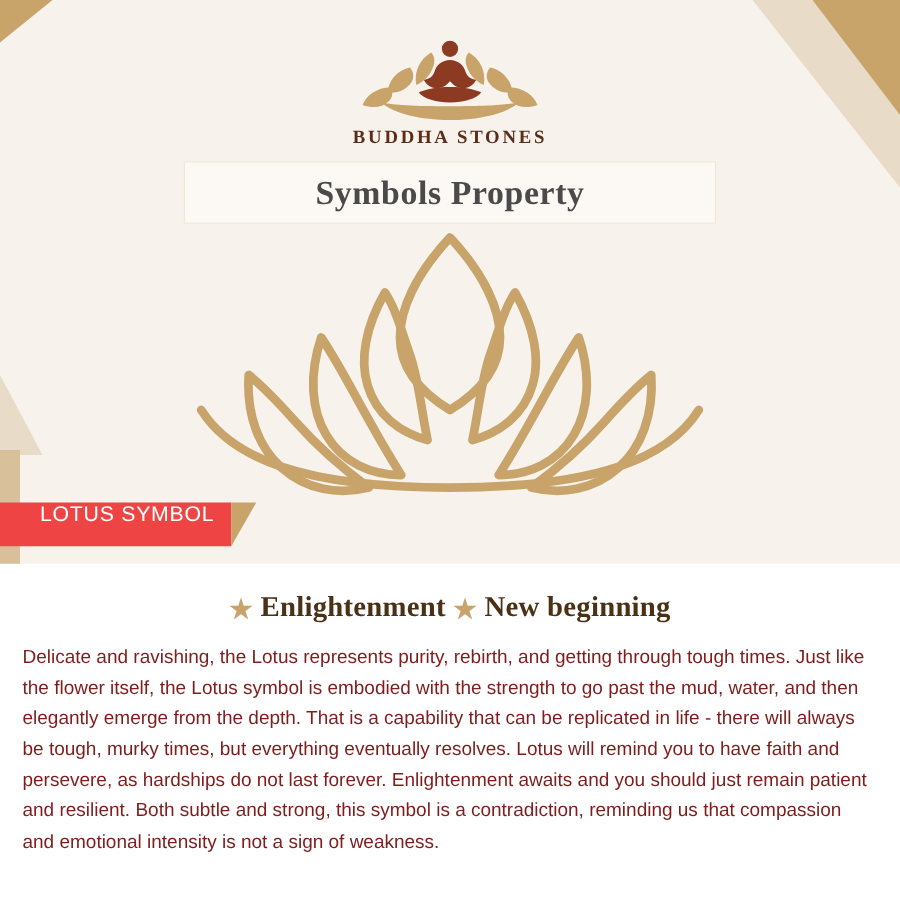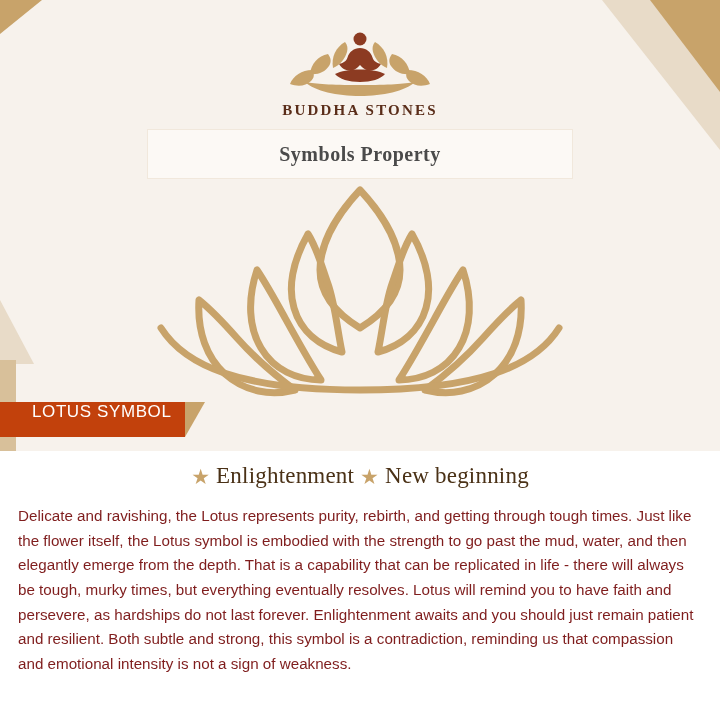--- a/index.html
+++ b/index.html
@@ -97,21 +97,21 @@
     background: #fcf9f5;
     display: flex;
     align-items: center;
     justify-content: center;
     z-index: 6;
     box-shadow: 0 0 0 1px rgba(200,163,106,0.12);
   }
   .title-band .title-text {
     font-family: "Liberation Serif", serif;
     font-weight: bold;
-    font-size: 20px;
+    font-size: 27px;
     color: #4a4a4a;
     letter-spacing: 0.5px;
   }
 
   
   .lotus-wrap {
     position: absolute;
     top: 178px;
     left: 0;
     width: 720px;
@@ -126,21 +126,21 @@
   .symbol-label {
     position: absolute;
     top: 402px;
     left: 0;
     height: 35px;
     z-index: 6;
     display: flex;
     align-items: stretch;
   }
   .symbol-label .bar {
-    background: #c2410c;
+    background: #ef4444;
     color: #ffffff;
     font-size: 17px;
     letter-spacing: 0.6px;
     display: flex;
     align-items: center;
     padding: 0 14px 16px 32px;
   }
   .symbol-label .tail {
     width: 0; height: 0;
     border-top: 35px solid #c8a36a;
@@ -153,23 +153,23 @@
     left: 0;
     top: 451px;
     width: 720px;
     height: 269px;
     background: #ffffff;
     z-index: 4;
   }
 
   .headline {
     text-align: center;
-    margin: 12px 0 14px 0;
+    margin: 22px 0 14px 0;
     font-family: "Liberation Serif", serif;
-    font-weight: normal;
+    font-weight: bold;
     font-size: 23px;
     color: #5a3a1a;
     letter-spacing: 0.2px;
   }
   .headline .star {
     color: #c8a36a;
     font-size: 21px;
     vertical-align: -1px;
   }
   .headline .word {

